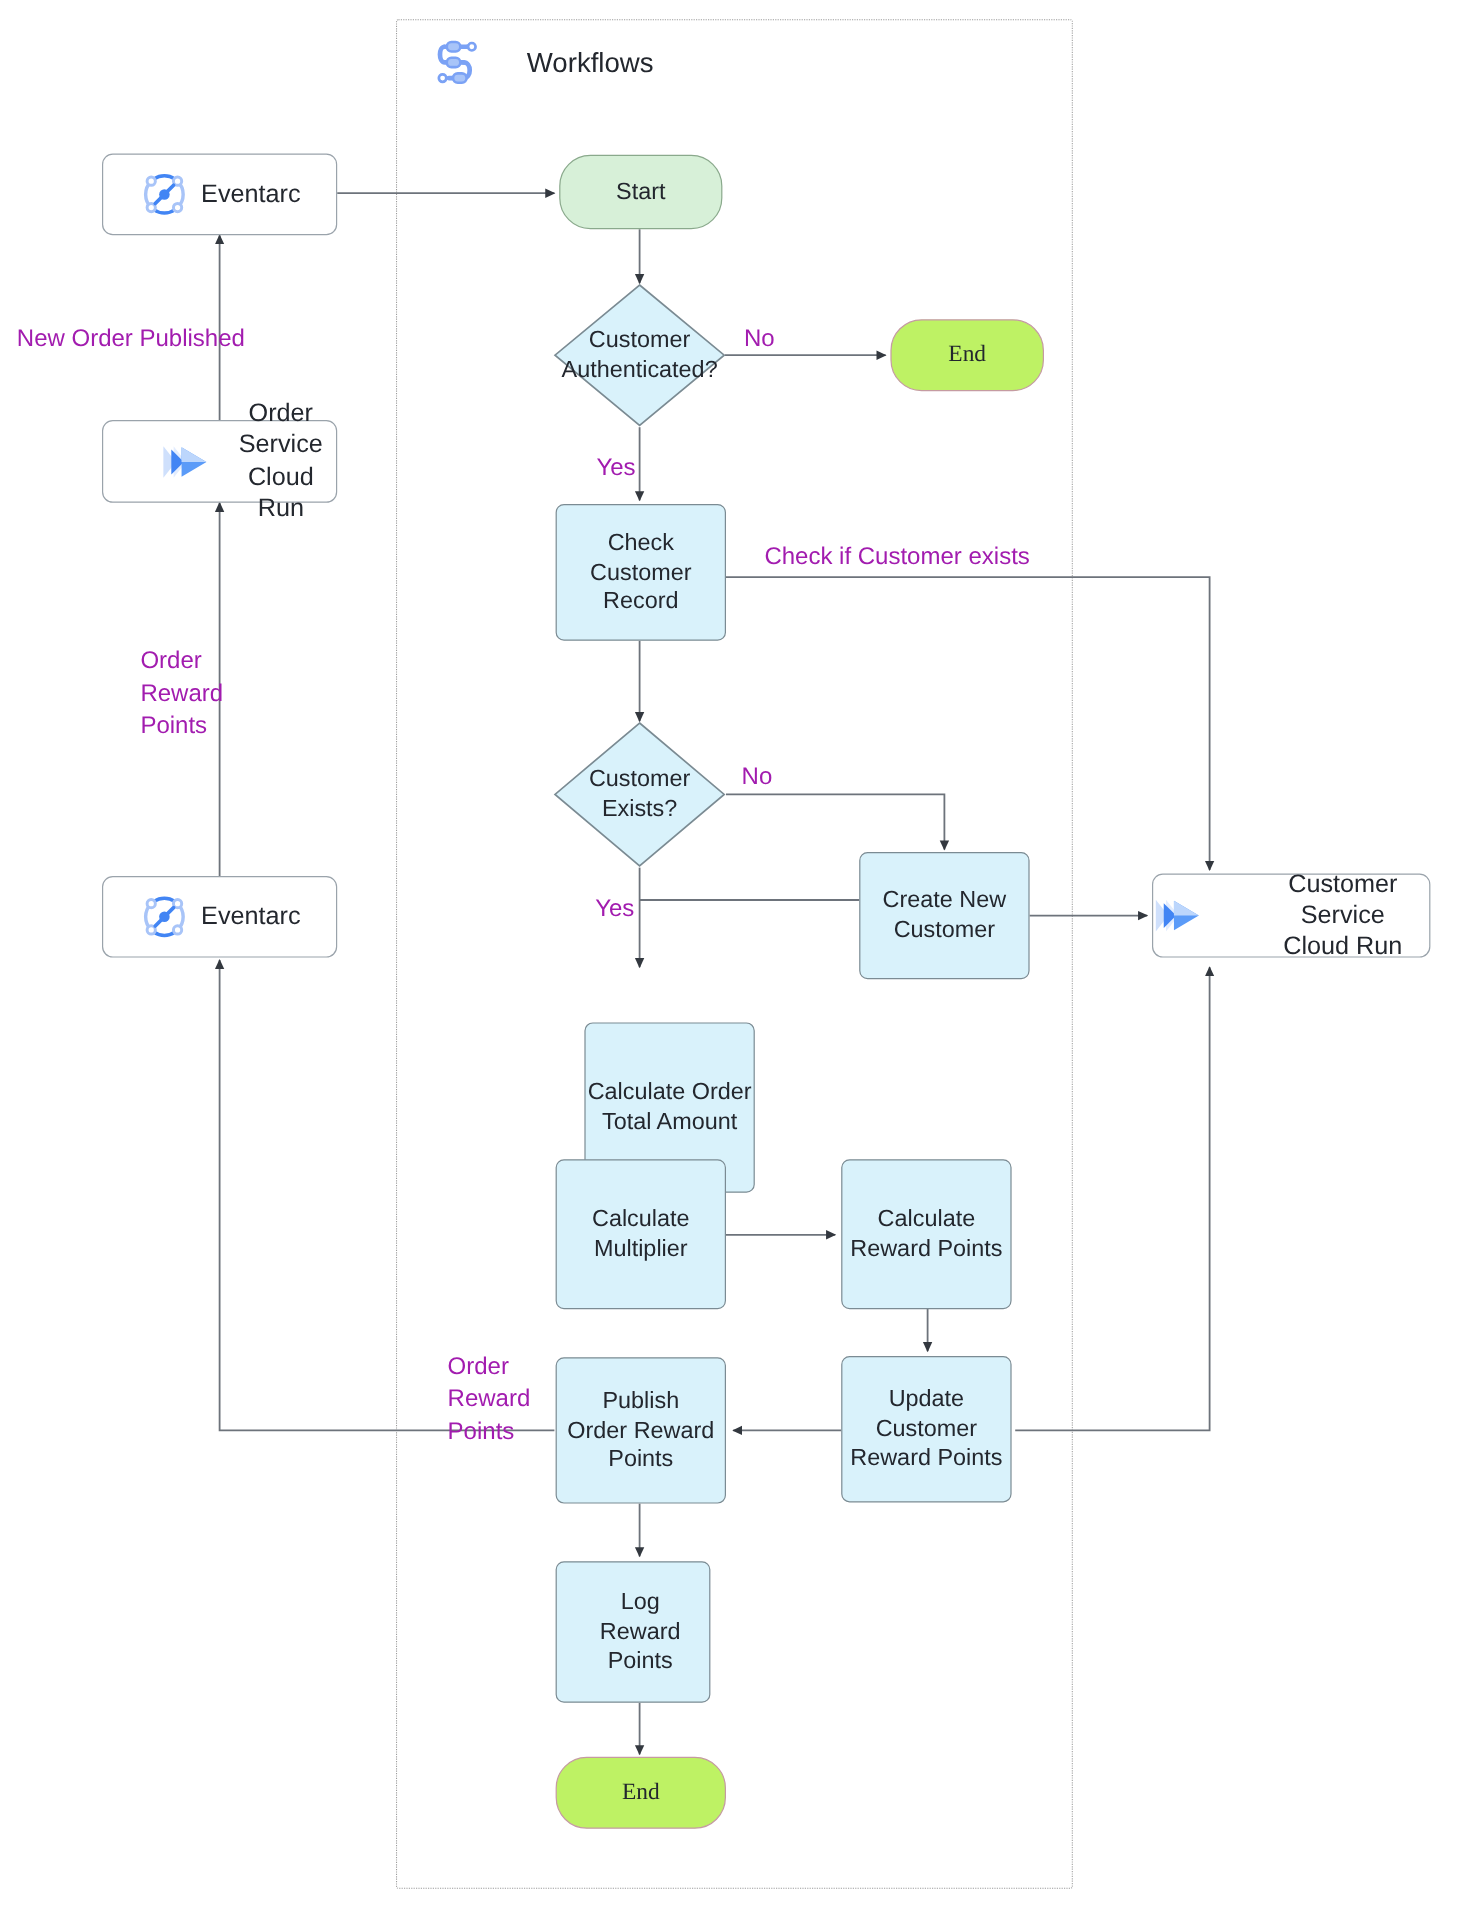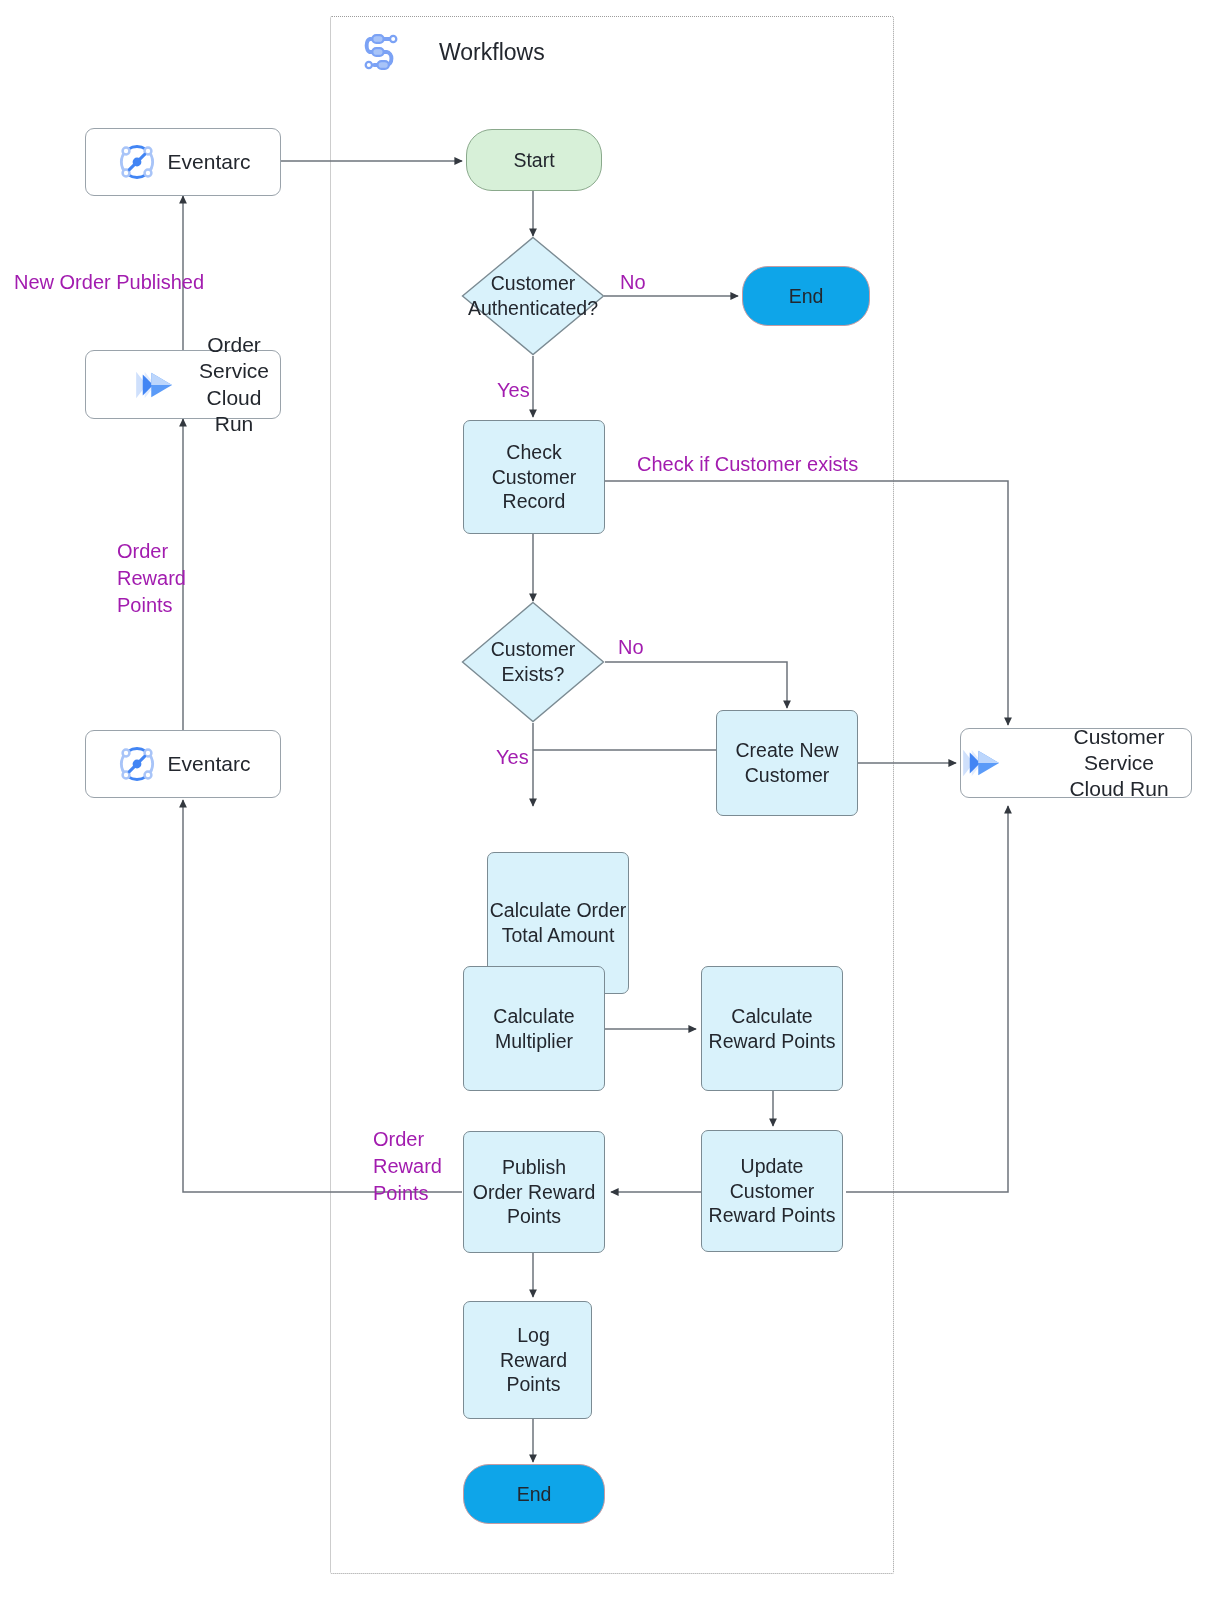--- a/index.html
+++ b/index.html
@@ -8,21 +8,21 @@
     font-family:"Liberation Sans","DejaVu Sans",sans-serif;
     color:#23272e;
   }
   #stage{position:absolute;left:0;top:0;width:1227px;height:1600px;}
   svg#wires{position:absolute;left:0;top:0;width:1227px;height:1600px;pointer-events:none;}
 
   .node{position:absolute;box-sizing:border-box;display:flex;align-items:center;justify-content:center;text-align:center;line-height:1.28;}
   .proc{background:#d9f2fb;border:1.3px solid #7b8b93;border-radius:7px;font-size:19.5px;color:#23272e;}
   .term{border:1.3px solid #7b8b93;border-radius:26px;font-size:19.5px;}
   .term.start{background:#d7f0d8;border-color:#8aa98c;}
-  .term.end{background:#0ea5e9;border-color:#c59ba2;}
+  .term.end{background:#bef264;border-color:#c59ba2;font-family:Liberation Serif, serif;}
   .gcp{background:#ffffff;border:1.3px solid #9aa3ab;border-radius:9px;font-size:21px;
        display:flex;align-items:center;justify-content:center;gap:10px;}
   .gcp .glabel{white-space:pre-line;text-align:center;line-height:1.25;}
 
   .diamond{position:absolute;}
   .diamond .dlabel{position:absolute;left:0;top:0;width:100%;height:100%;
       display:flex;align-items:center;justify-content:center;text-align:center;
       font-size:19.5px;line-height:1.3;}
 
   .edge-label{position:absolute;font-size:20px;color:#a21caf;white-space:pre-line;line-height:1.35;background:transparent;}

